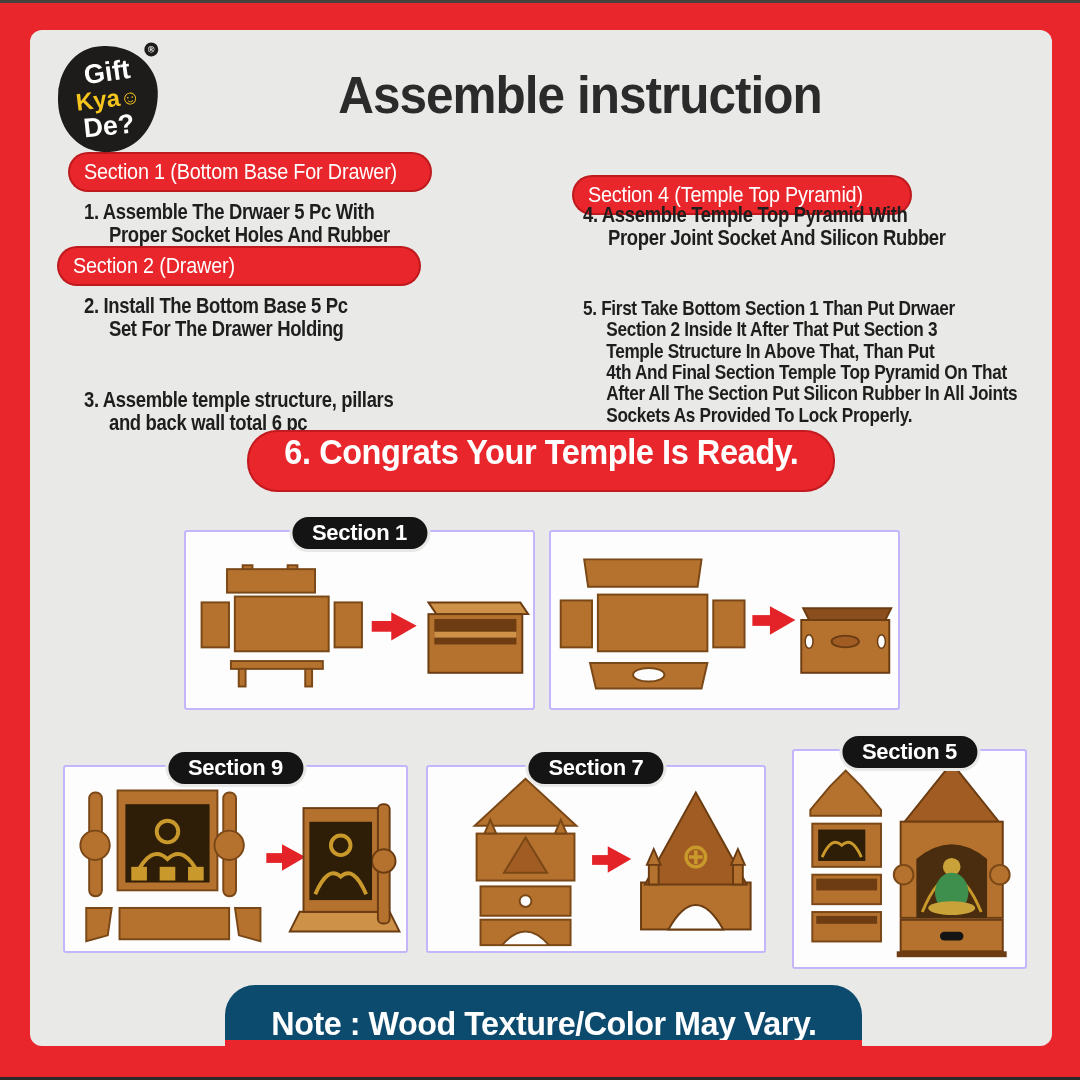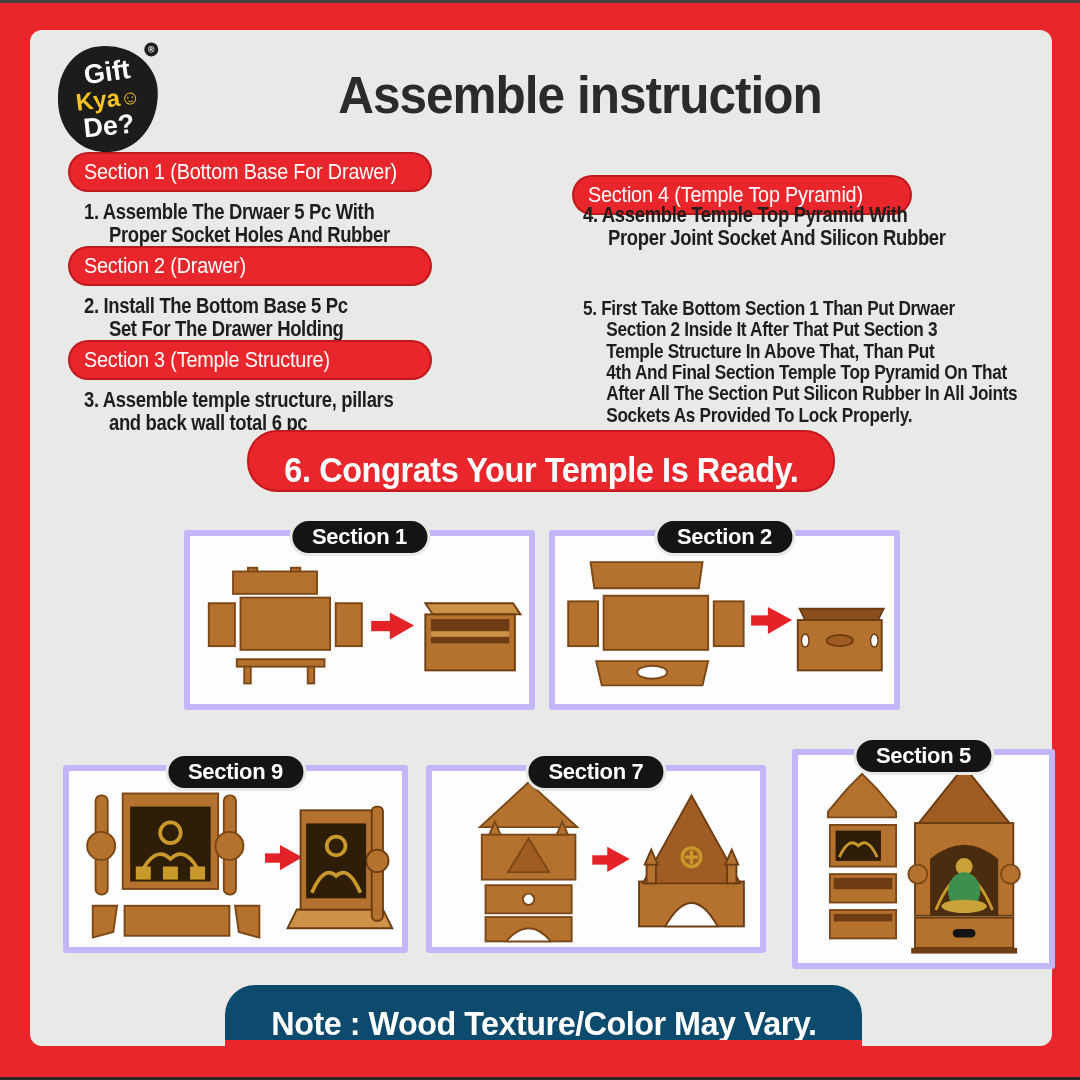--- a/index.html
+++ b/index.html
@@ -53,29 +53,29 @@
     white-space:pre-line;line-height:1.06;letter-spacing:-0.4px;
     padding-left:1.35em;text-indent:-1.35em;
     transform:scaleX(0.84);transform-origin:left top;width:120%;
   }
   .fs22{font-size:22px;}
   .fs20{font-size:20.5px;}
   
   .congrats{
     position:absolute;left:247px;top:430px;width:588px;height:62px;
     background:#e8262b;border-radius:30px;border:2px solid rgba(140,10,14,0.4);
-    display:flex;align-items:flex-end;justify-content:center;
+    display:flex;align-items:flex-start;justify-content:center;
   }
   .congrats span{
     color:#fff;font-size:35px;font-weight:bold;letter-spacing:-0.5px;white-space:nowrap;
     transform:scaleX(0.93);transform-origin:center;
   }
   
   .panel{
-    position:absolute;background:#fdfdfd;border:6px solid #c4b5fd;border-radius:3px;text-align:right;
+    position:absolute;background:#fdfdfd;border:2px solid #c4b5fd;border-radius:3px;text-align:right;
   }
   .panel-label{
     position:absolute;top:-18px;left:50%;transform:translateX(-50%);
     background:#141414;border:3px solid #e8e8e6;border-radius:20px;
     color:#fff;font-size:22px;font-weight:bold;letter-spacing:-0.3px;
     padding:3px 20px;white-space:nowrap;z-index:4;
   }
   .panel svg{position:absolute;left:0;top:0;width:100%;height:100%;}
   
   .note{
@@ -106,29 +106,26 @@
   </div>
 
   <div class="title">Assemble instruction</div>
 
   <div class="pill" style="left:68px;top:152px;width:364px;">
     <span class="pill-text">Section 1 (Bottom Base For Drawer)</span>
   </div>
   <div class="body-text fs22" style="left:84px;top:200px;width:430px;">1. Assemble The Drwaer 5 Pc With
 Proper Socket Holes And Rubber</div>
 
-  <div class="pill" style="left:68px;top:246px;width:364px;">
+  <div class="pill" style="left:57px;top:246px;width:364px;">
     <span class="pill-text">Section 2 (Drawer)</span>
   </div>
   <div class="body-text fs22" style="left:84px;top:294px;width:430px;">2. Install The Bottom Base 5 Pc
 Set For The Drawer Holding</div>
 
-  <div class="pill" style="left:68px;top:340px;width:364px;">
-    <span class="pill-text">Section 3 (Temple Structure)</span>
-  </div>
   <div class="body-text fs22" style="left:84px;top:388px;width:430px;">3. Assemble temple structure, pillars
 and back wall total 6 pc</div>
 
   <div class="pill" style="left:572px;top:155px;width:340px;margin-top:20px;">
     <span class="pill-text">Section 4 (Temple Top Pyramid)</span>
   </div>
   <div class="body-text fs22" style="left:583px;top:203px;width:470px;">4. Assemble Temple Top Pyramid With
 Proper Joint Socket And Silicon Rubber</div>
 
   <div class="body-text fs20" style="left:583px;top:297px;width:530px;line-height:1.04;">5. First Take Bottom Section 1 Than Put Drwaer
@@ -163,21 +160,20 @@
       <g stroke="#6b3c12" stroke-width="2">
         <polygon points="246,72 340,72 348,84 254,84" fill="#cd9247"></polygon>
         <rect x="246" y="84" width="96" height="60" fill="#b5722f"></rect>
         <rect x="252" y="89" width="84" height="26" fill="#6e3c12" stroke="none"></rect>
         <rect x="252" y="102" width="84" height="6" fill="#cd9247" stroke="none"></rect>
       </g>
     </svg>
   </div>
 
   <div class="panel" style="left:549px;top:530px;width:351px;height:180px;">
-    <div class="panel-label">Section 2</div>
     <svg viewBox="0 0 351 180">
       <g fill="#b5722f" stroke="#7a4716" stroke-width="2">
         <polygon points="32,28 152,28 148,56 36,56"></polygon>
         <rect x="8" y="70" width="32" height="48"></rect>
         <rect x="46" y="64" width="112" height="58"></rect>
         <rect x="164" y="70" width="32" height="48"></rect>
         <polygon points="38,134 158,134 152,160 44,160"></polygon>
       </g>
       <ellipse cx="98" cy="146" rx="16" ry="7" fill="#fdfdfd" stroke="#7a4716" stroke-width="2"></ellipse>
       <g fill="#e42328">
@@ -262,21 +258,21 @@
         <polygon points="315,84 308,100 322,100" fill="#b5722f"></polygon>
       </g>
       <path d="M244,166 Q272,116 300,166 Z" fill="#fdfdfd" stroke="#6b3c12" stroke-width="2"></path>
       <g stroke="#c9992b" stroke-width="3.5" fill="none">
         <circle cx="272" cy="92" r="10"></circle>
         <path d="M265,92 h14 M272,85 v14"></path>
       </g>
     </svg>
   </div>
 
-  <div class="panel" style="left:792px;top:749px;width:263px;height:220px;">
+  <div class="panel" style="left:792px;top:749px;width:235px;height:220px;">
     <div class="panel-label">Section 5</div>
     <svg viewBox="0 0 222 220">
       <g fill="#b5722f" stroke="#7a4716" stroke-width="2">
         <polygon points="10,60 30,36 46,20 62,36 82,60 82,66 10,66"></polygon>
         <rect x="12" y="74" width="70" height="44"></rect>
         <rect x="12" y="126" width="70" height="30"></rect>
         <rect x="12" y="164" width="70" height="30"></rect>
       </g>
       <rect x="18" y="80" width="48" height="32" fill="#2e1d07"></rect>
       <path d="M22,108 Q32,86 42,96 Q52,86 62,108" stroke="#c9992b" stroke-width="3" fill="none"></path>

